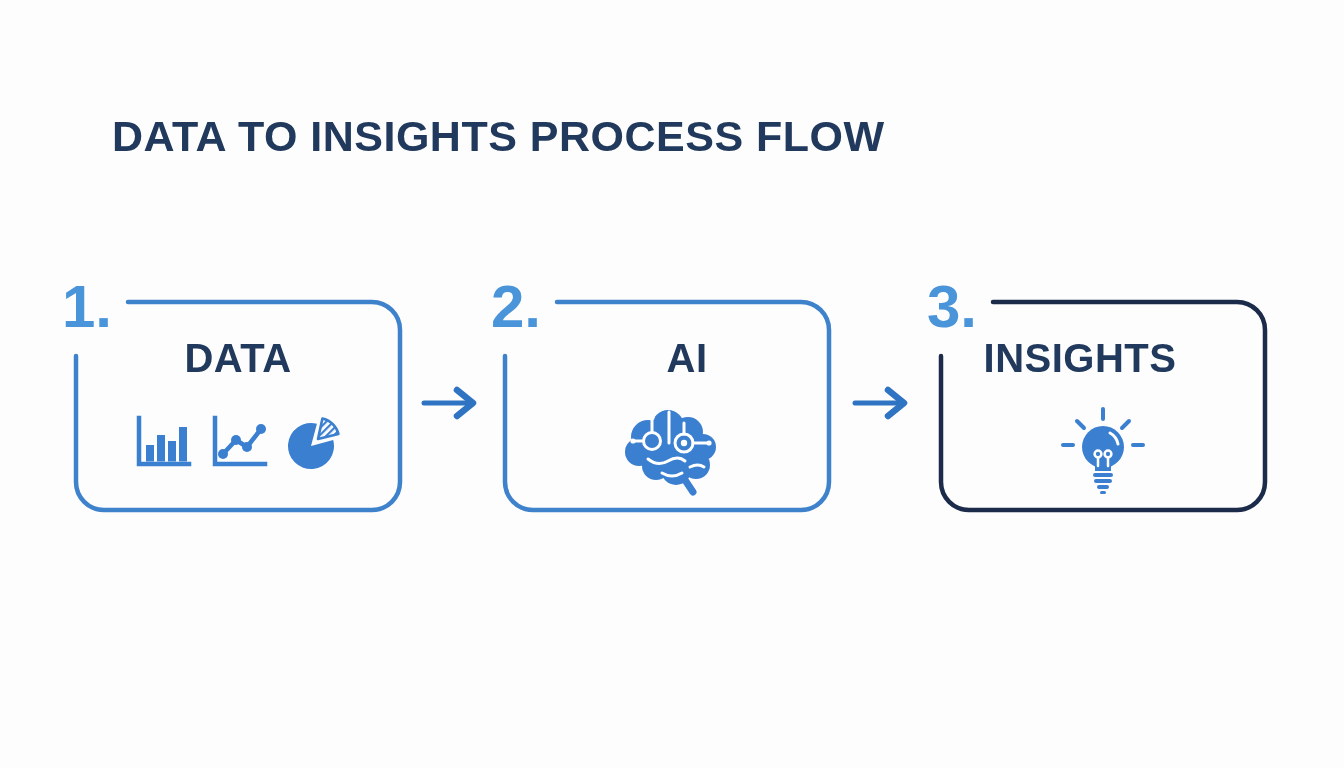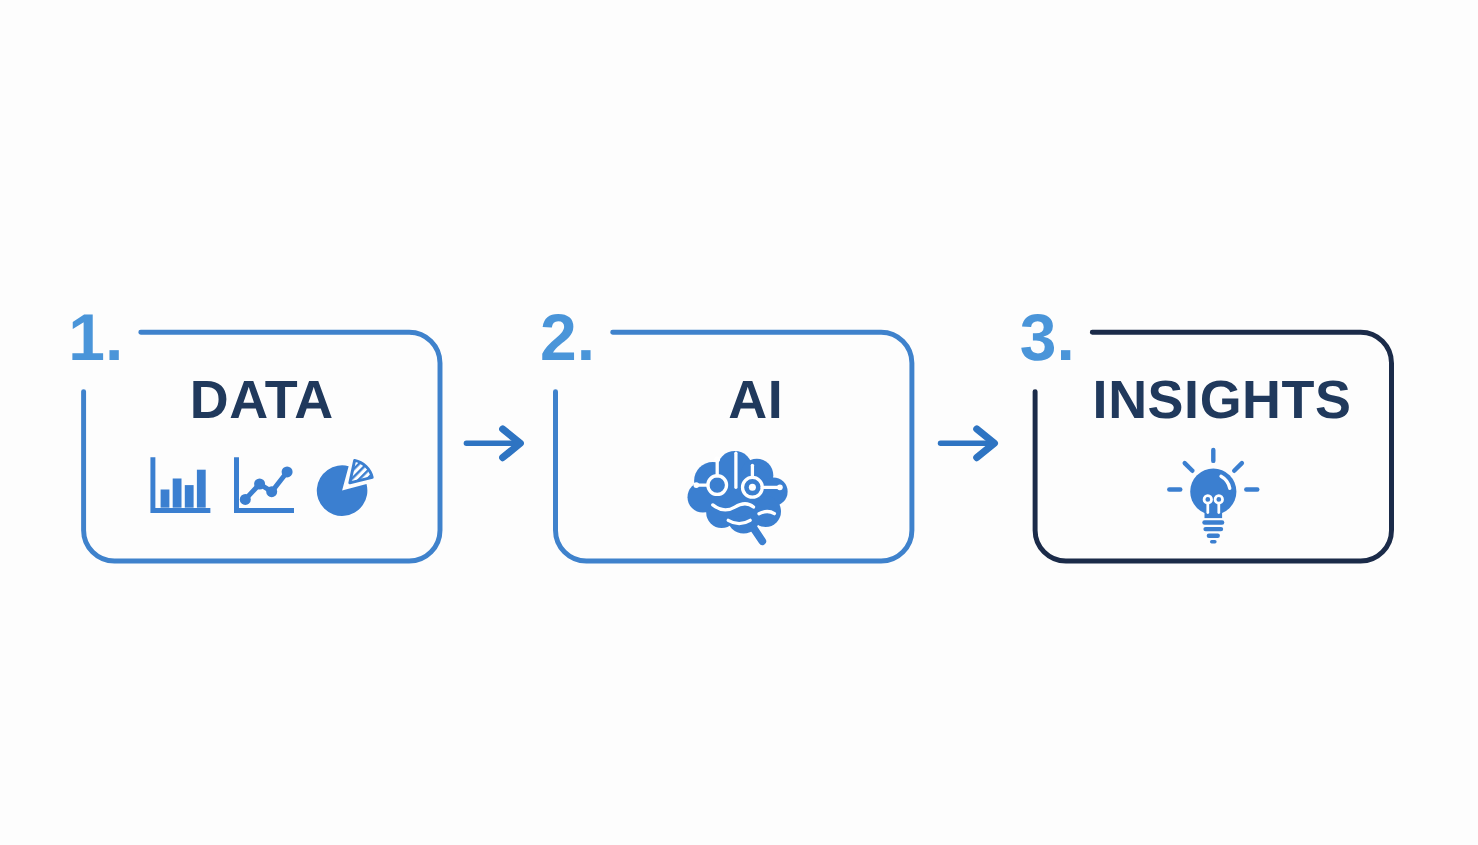--- a/index.html
+++ b/index.html
@@ -14,21 +14,21 @@
     letter-spacing:0.5px; white-space:nowrap;
   }
   .step-number {
     position:absolute; top:277px;
     font-size:60px; font-weight:800; line-height:1;
     color:#4a95d9;
   }
   .box-svg { position:absolute; top:296px; width:338px; height:221px; }
   .step-label {
     position:absolute; top:336px; width:324px;
-    text-align:center; font-size:49px; font-weight:800;
+    text-align:center; font-size:40px; font-weight:800;
     color:#20395c; letter-spacing:0.5px;
   }
   .icon-row {
     position:absolute; top:412px; width:324px;
     display:flex; justify-content:center; align-items:flex-end; gap:16px;
   }
   .arrow-svg { position:absolute; top:383px; width:62px; height:40px; }
 
   
   .s1 .step-number { left:62px; }
@@ -36,31 +36,32 @@
   .s1 .step-label  { left:76px; }
   .s1 .icon-row    { left:76px; }
   
   .s2 .step-number { left:491px; }
   .s2 .box-svg     { left:499px; }
   .s2 .step-label  { left:525px; }
   .s2 .brain-pos   { position:absolute; left:618px; top:403px; }
   
   .s3 .step-number { left:927px; }
   .s3 .box-svg     { left:935px; }
-  .s3 .step-label  { left:949px; }
+  .s3 .step-label  { left:918px; }
   .s3 .bulb-pos    { position:absolute; left:1057px; top:405px; }
 
   .arrow1 { left:421px; }
   .arrow2 { left:852px; }
 </style>
 </head>
 <body>
 
 <div class="canvas">
 
+  <div class="title">DATA TO INSIGHTS PROCESS FLOW</div>
 
   <div class="s1">
     <div class="step-number">1.</div>
     <svg class="box-svg" viewBox="0 0 338 221">
       <path d="M58,6 H302 A28,28 0 0 1 330,34 V186 A28,28 0 0 1 302,214 H34 A28,28 0 0 1 6,186 V60" fill="none" stroke-width="4.5" stroke-linecap="round" stroke="#3f82cc"></path>
     </svg>
     <div class="step-label">DATA</div>
     <div class="icon-row">
       <svg width="60" height="56" viewBox="0 0 60 56">
         <path d="M6,4 V50 M6,50 H56" fill="none" stroke="#3b7fd0" stroke-width="4.5" stroke-linecap="square"></path>

